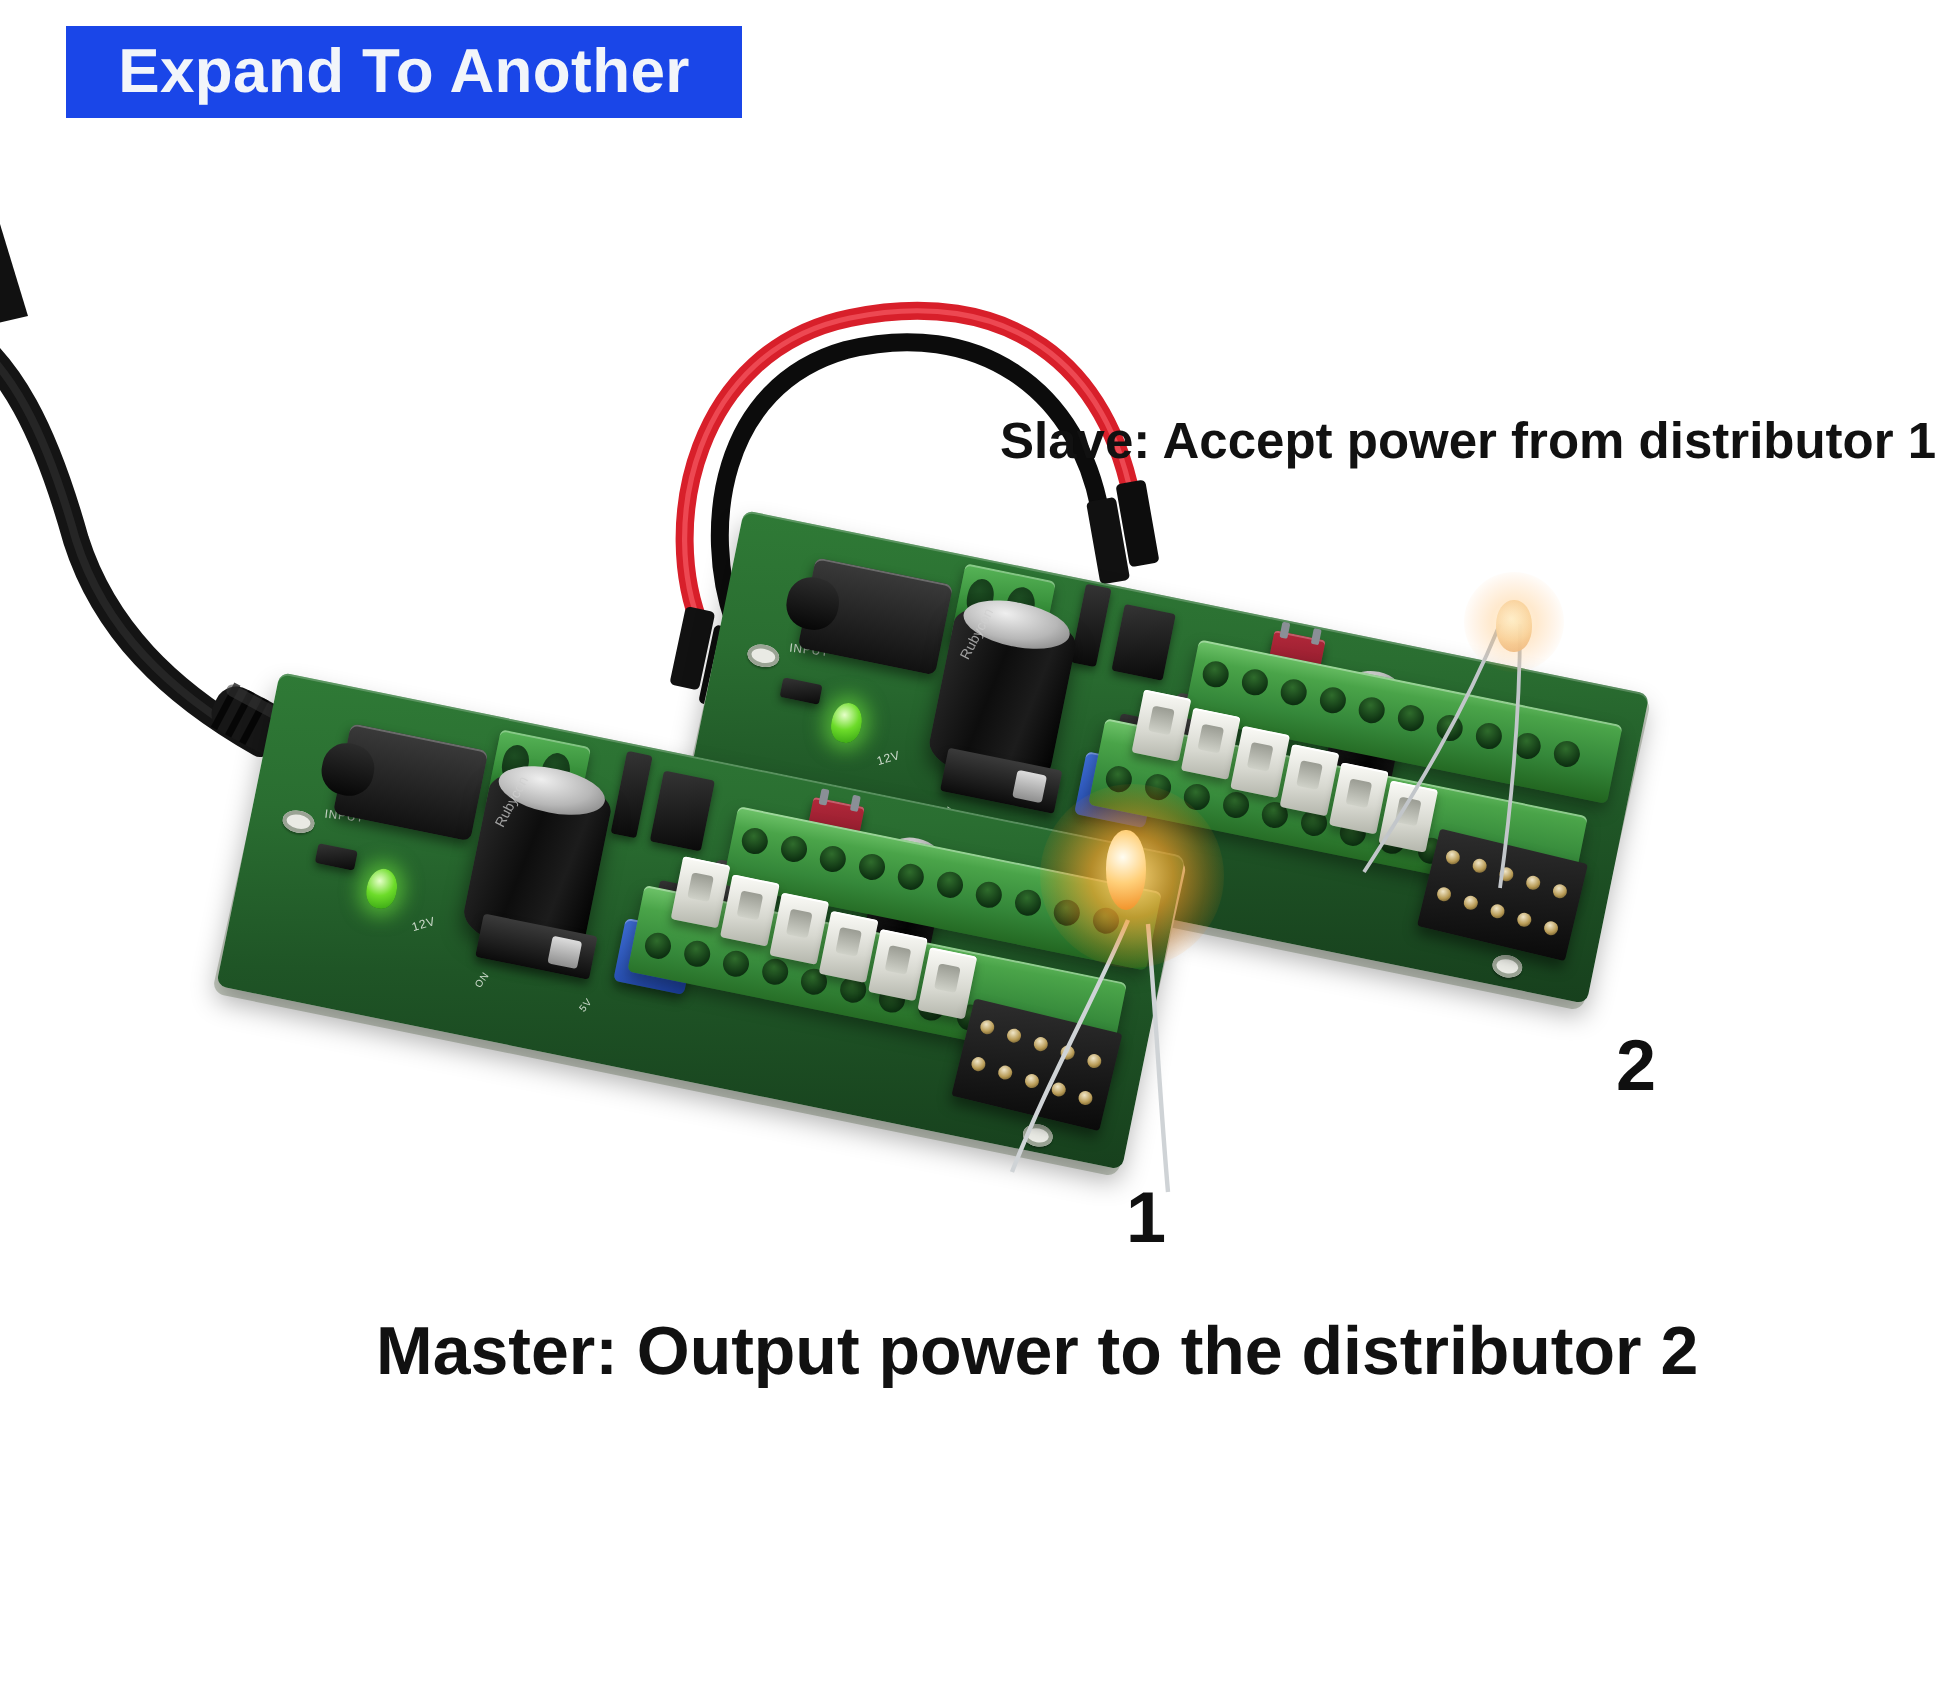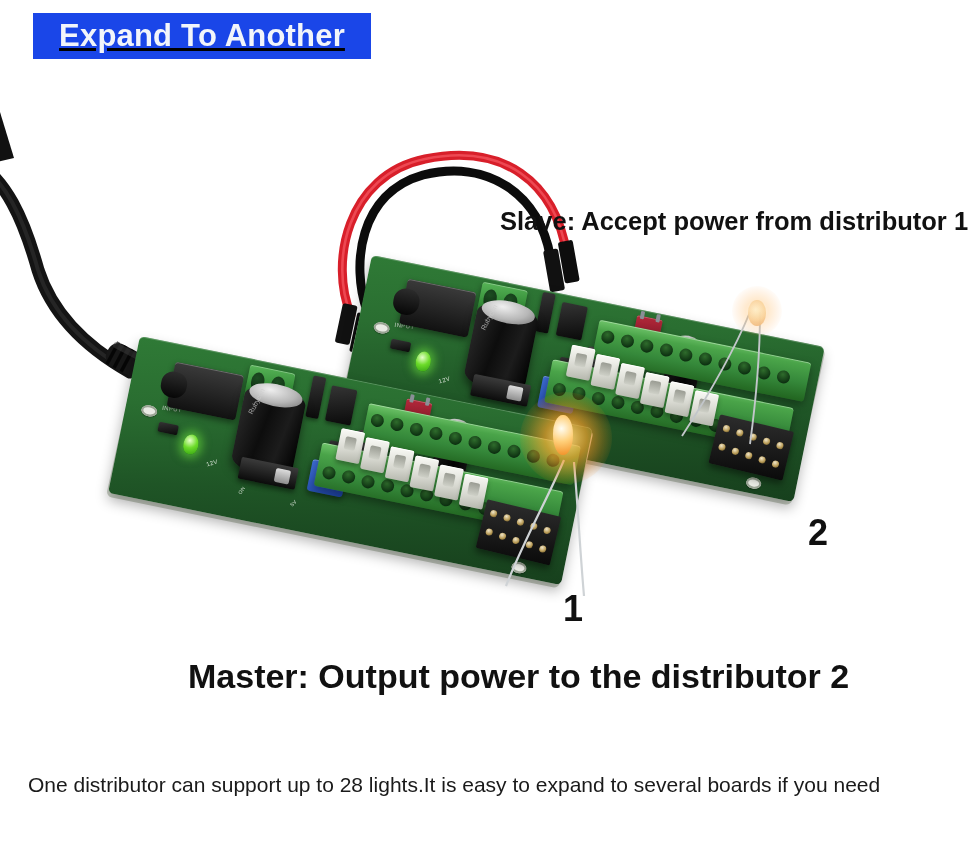--- a/index.html
+++ b/index.html
@@ -1,21 +1,21 @@
 <!DOCTYPE html>
 <html><head>
 <meta charset="utf-8">
 <style>
   html,body{margin:0;padding:0;background:#ffffff;}
   body{width:977px;height:845px;position:relative;overflow:hidden;
        font-family:"Liberation Sans",sans-serif;-webkit-font-smoothing:antialiased;}
 
   
   #banner{position:absolute;left:33px;top:13px;width:338px;height:46px;
-          display:flex;align-items:center;justify-content:center;text-decoration:underline;}
+          display:flex;align-items:center;justify-content:center;}
   #banner-text{color:#f2f5fa;font-size:31px;font-weight:bold;letter-spacing:.2px;
                white-space:nowrap;}
 
   
   .callout{position:absolute;color:#111;font-weight:bold;white-space:nowrap;}
   #label-slave{left:500px;top:207px;font-size:25.5px;}
   #label-master{left:188px;top:657px;font-size:34px;}
   .boardnum{position:absolute;color:#101010;font-weight:bold;font-size:36px;}
   #num-one{left:563px;top:588px;}
   #num-two{left:808px;top:512px;}
@@ -394,14 +394,13 @@
   <div class="lampGlow" style="left:732px;top:226px;width:50px;height:50px;opacity:.35;"></div>
 
 </div>
 
 <div class="callout" id="label-slave">Slave: Accept power from distributor 1</div>
 <div class="callout" id="label-master">Master: Output power to the distributor 2</div>
 <div class="boardnum" id="num-one">1</div>
 <div class="boardnum" id="num-two">2</div>
 
 <div id="caption">
-  <div>One distributor can support up to 28 lights.It is easy to expand to several boards if you need</div>
 </div>
 
 </body></html>

